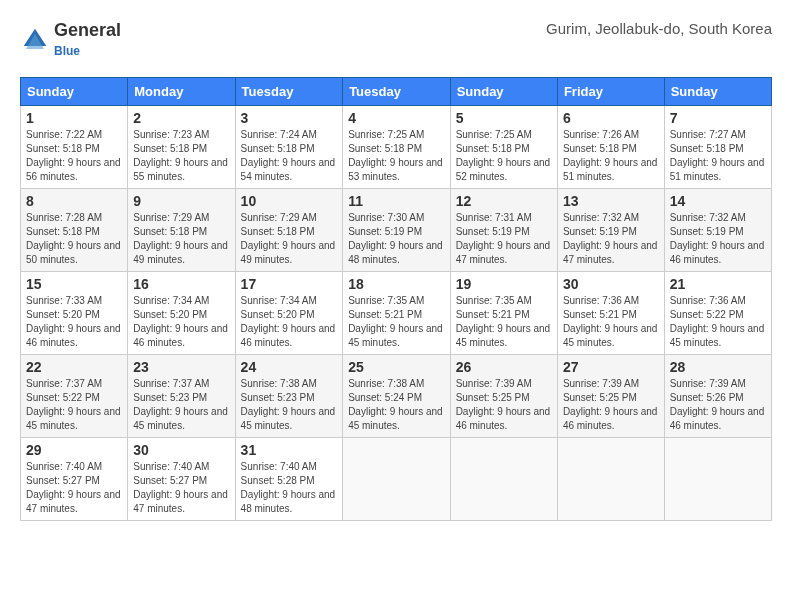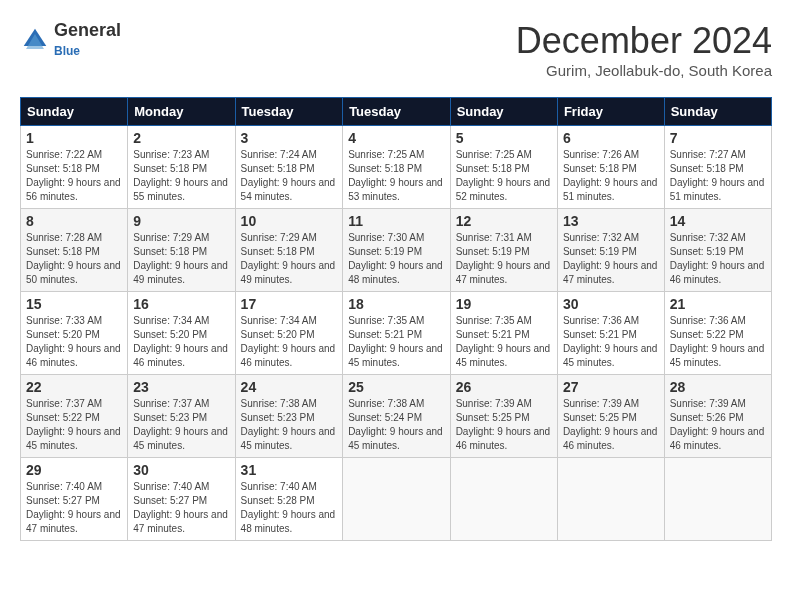--- a/index.html
+++ b/index.html
@@ -27,21 +27,21 @@
     }
     .title-area { text-align: right; }
     .month-title { font-size: 36px; font-weight: normal; color: #333; }
     .subtitle { font-size: 15px; color: #555; }
     .calendar-table {
       width: 100%;
       border-collapse: collapse;
       font-size: 11px;
     }
     .calendar-table th {
-      background-color: #0f172a;
+      background-color: #3b82f6;
       color: #fff;
       text-align: left;
       padding: 6px 6px;
       font-size: 13px;
       font-weight: bold;
       border: 1px solid #1a5da5;
     }
     .calendar-table td {
       border: 1px solid #ccc;
       vertical-align: top;
@@ -77,21 +77,20 @@
     <svg class="logo-icon" viewBox="0 0 40 40">
       <polygon points="20,5 35,28 5,28" fill="#2a6db5"></polygon>
       <polygon points="20,12 32,32 8,32" fill="#5a9fd4" opacity="0.6"></polygon>
     </svg>
     <div>
       <span style="font-size:18px;font-weight:bold;color:#333;">General</span><br>
       <span style="font-size:12px;font-weight:bold;color:#2a6db5;">Blue</span>
     </div>
   </div>
   <div class="title-area">
-    <div class="month-title">December 2024</div>
     <div class="subtitle">Gurim, Jeollabuk-do, South Korea</div>
   </div>
 </div>
 
 <table class="calendar-table">
   <thead>
     <tr>
       <th>Sunday</th>
       <th>Monday</th>
       <th>Tuesday</th>

